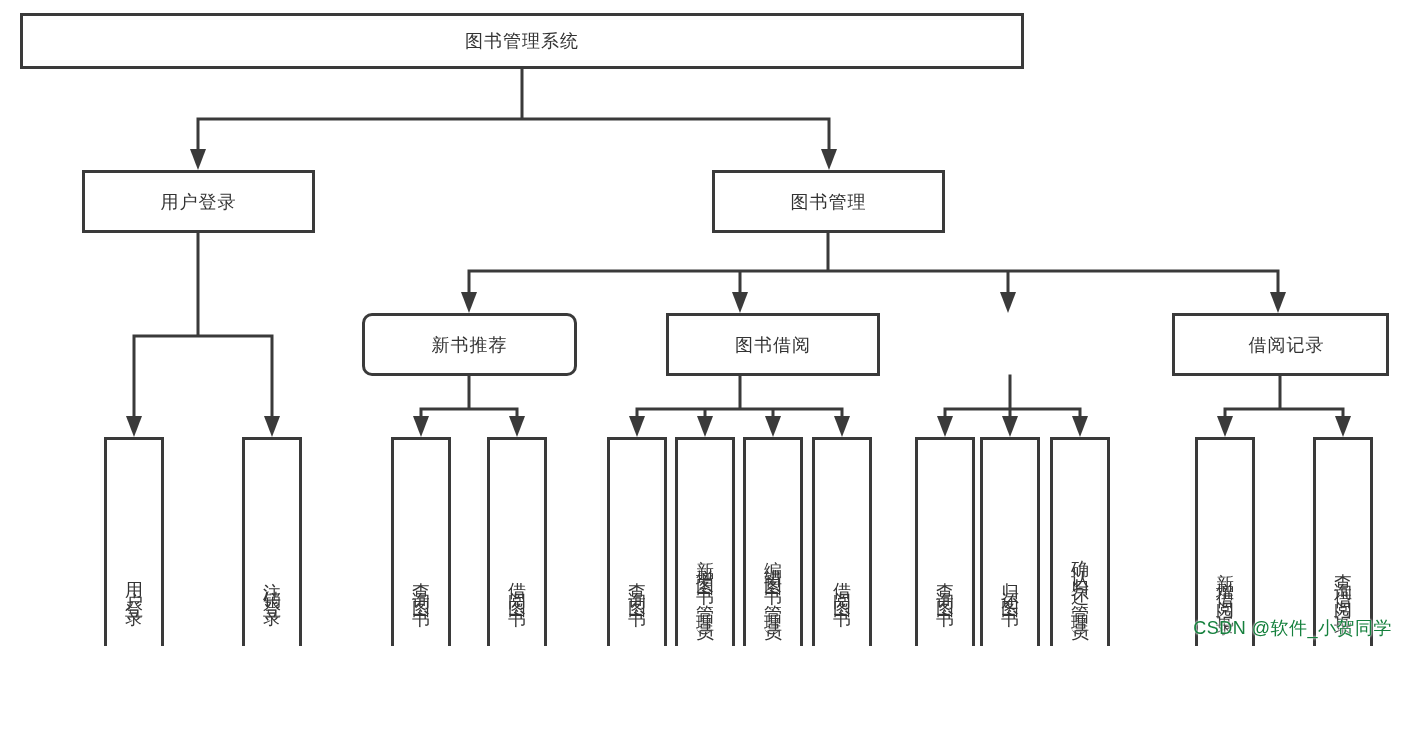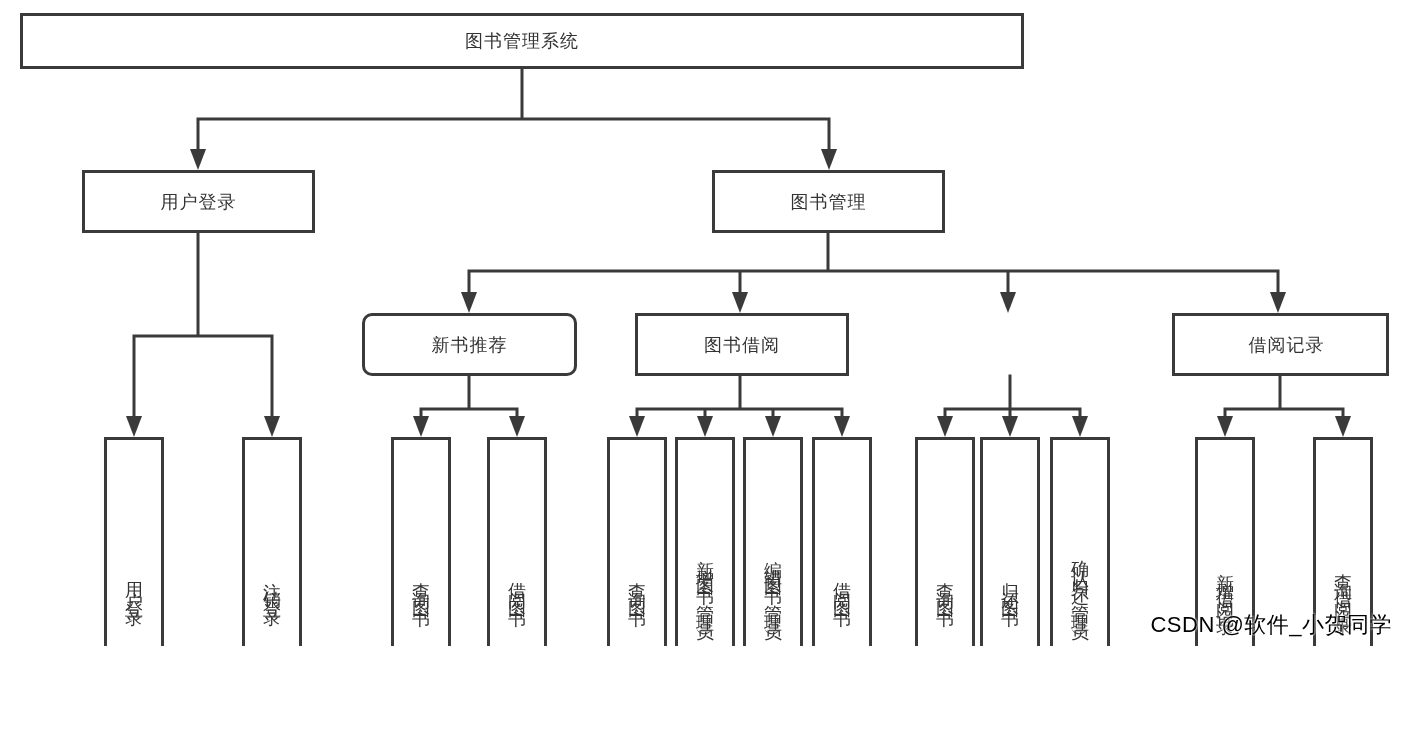--- a/index.html
+++ b/index.html
@@ -48,23 +48,23 @@
     font-size: 18px;
     letter-spacing: 9px;
     line-height: 1;
     color: #333333;
     white-space: nowrap;
   }
   .watermark {
     position: absolute;
     right: 13px;
     bottom: 6px;
-    font-size: 22px;
+    font-size: 18px;
     letter-spacing: 0.5px;
-    color: #000000;
+    color: #15803d;
     text-shadow: 0 0 2px #ffffff, 0 0 3px #ffffff;
     z-index: 5;
   }
 </style>
 </head>
 <body>
 
 <div id="canvas">
 
   <svg id="wires" width="1405" height="747" viewBox="0 0 1405 747">
@@ -106,21 +106,21 @@
       <polygon points="1335,416 1351,416 1343,437"></polygon>
     </g>
   </svg>
 
   <div class="node" style="left:20px; top:13px; width:1004px; height:56px;">图书管理系统</div>
 
   <div class="node" style="left:82px; top:170px; width:233px; height:63px;">用户登录</div>
   <div class="node" style="left:712px; top:170px; width:233px; height:63px;">图书管理</div>
 
   <div class="node" style="left:362px; top:313px; width:215px; height:63px;border-radius:10px;">新书推荐</div>
-  <div class="node" style="left:635px; top:313px; width:214px; height:63px;">图书借阅</div>
+  <div class="node" style="left:666px; top:313px; width:214px; height:63px;">图书借阅</div>
   <div class="node" style="left:1172px; top:313px; width:217px; height:63px;padding-left:12px;">借阅记录</div>
 
   <div class="leaf" style="left:104px;">
     <span class="vtext">用户登录</span>
   </div>
   <div class="leaf" style="left:242px;">
     <span class="vtext">注销登录</span>
   </div>
 
   <div class="leaf" style="left:391px;">

